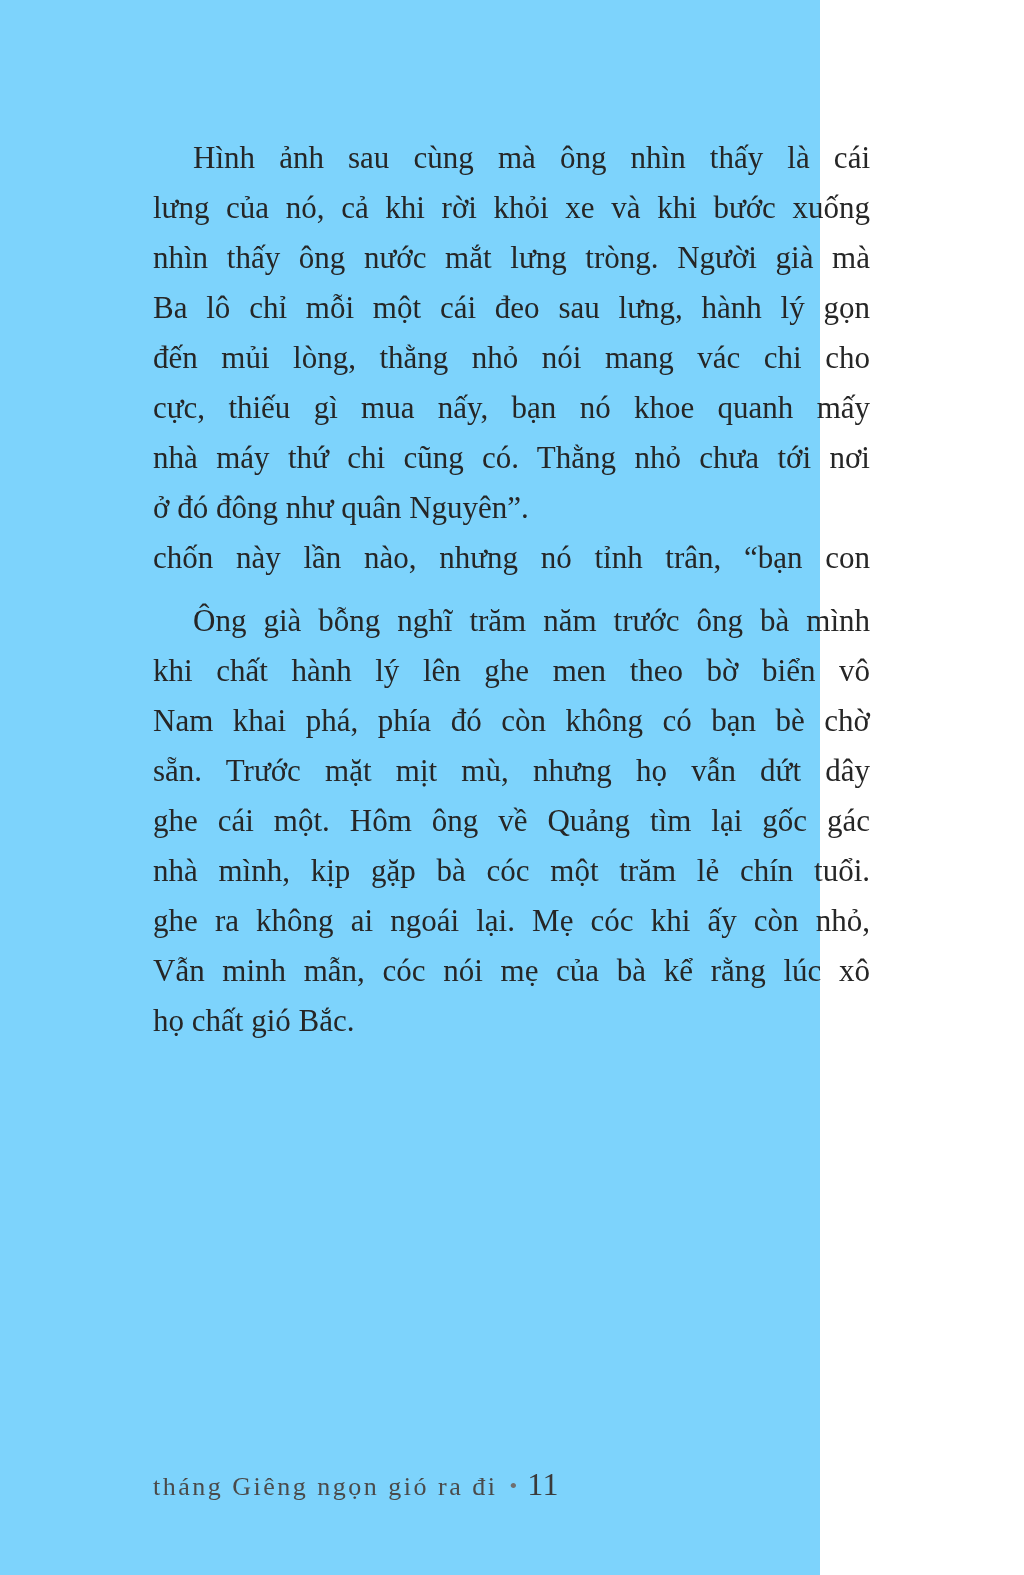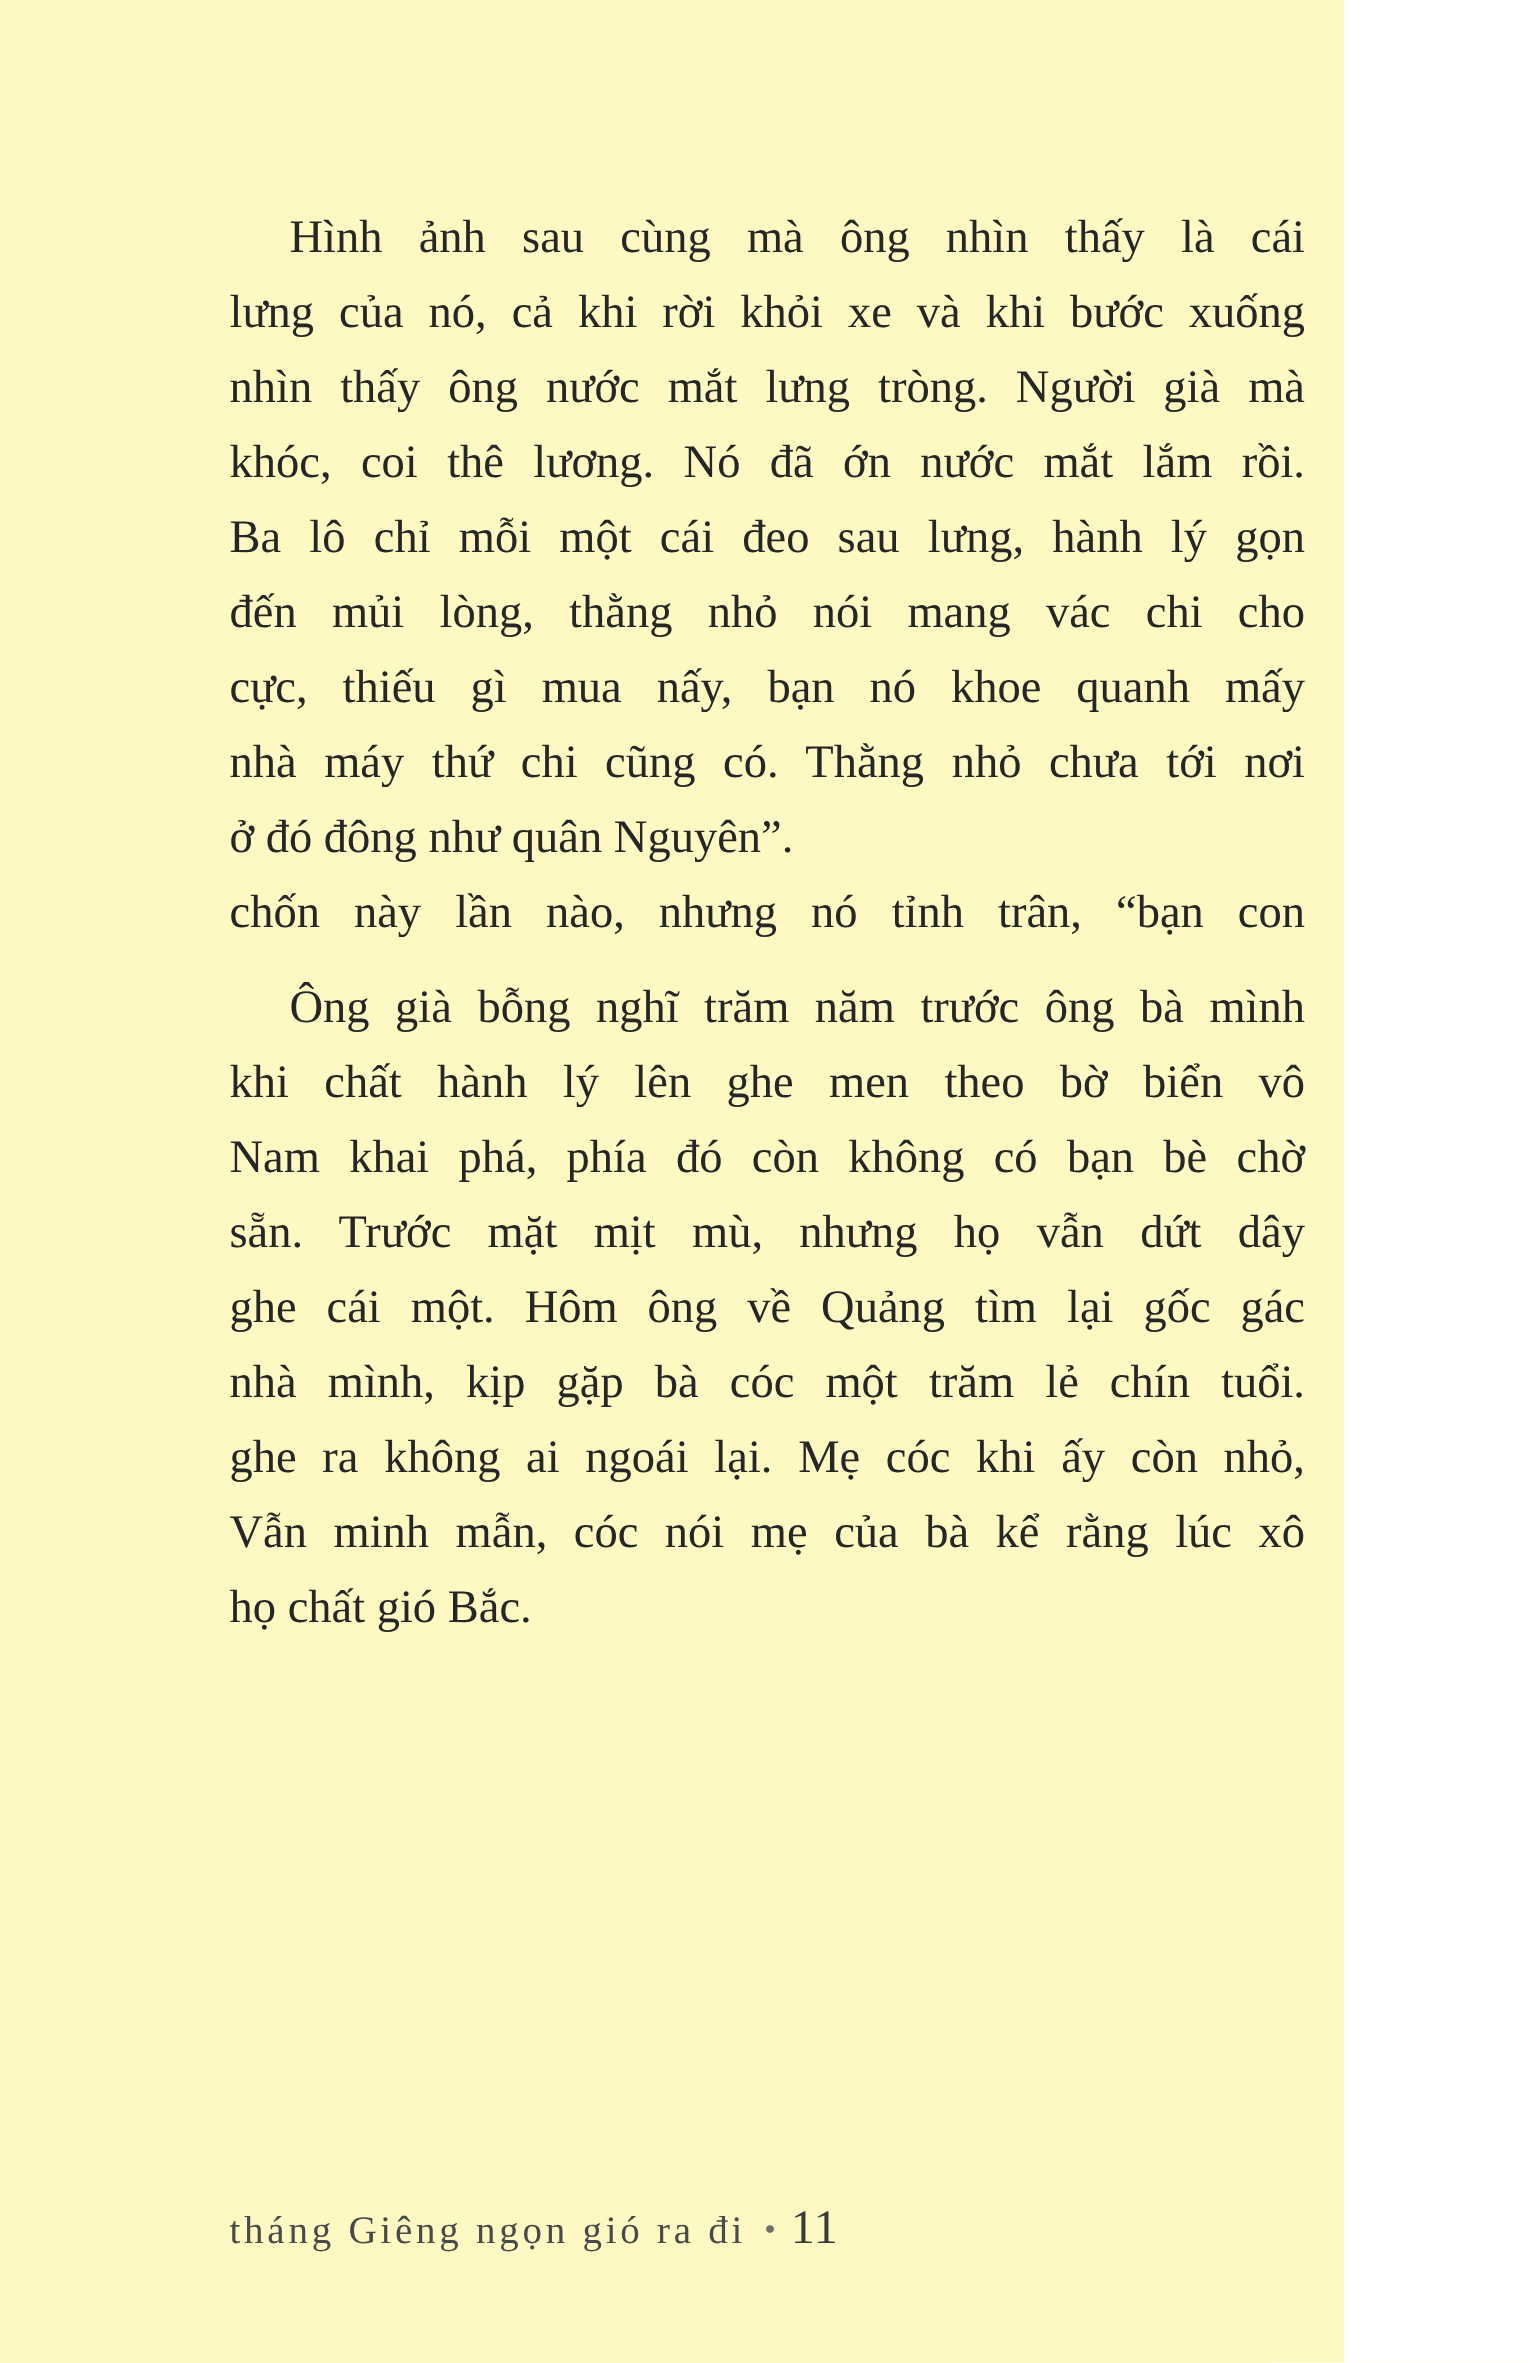--- a/index.html
+++ b/index.html
@@ -10,23 +10,23 @@
   body {
     width: 1024px;
     height: 1575px;
     font-family: "Liberation Serif", "DejaVu Serif", serif;
     position: relative;
     overflow: hidden;
   }
   .book-page {
     position: absolute;
     left: 0; top: 0;
-    width: 896px;
+    width: 820px;
     height: 1575px;
-    background: #fef9c3;
+    background: #7dd3fc;
   }
   .text-block {
     position: absolute;
     left: 153px;
     top: 133px;
     width: 717px;
   }
   .para {
     margin: 0 0 13px 0;
   }
@@ -77,21 +77,20 @@
 </head>
 <body>
 
 <div class="book-page">
 
   <main class="text-block" id="text-block">
       <div class="para">
         <div class="line first">Hình ảnh sau cùng mà ông nhìn thấy là cái</div>
         <div class="line">lưng của nó, cả khi rời khỏi xe và khi bước xuống</div>
         <div class="line">nhìn thấy ông nước mắt lưng tròng. Người già mà</div>
-        <div class="line">khóc, coi thê lương. Nó đã ớn nước mắt lắm rồi.</div>
         <div class="line">Ba lô chỉ mỗi một cái đeo sau lưng, hành lý gọn</div>
         <div class="line">đến mủi lòng, thằng nhỏ nói mang vác chi cho</div>
         <div class="line">cực, thiếu gì mua nấy, bạn nó khoe quanh mấy</div>
         <div class="line">nhà máy thứ chi cũng có. Thằng nhỏ chưa tới nơi</div>
         <div class="line para-end">ở đó đông như quân Nguyên”.</div>
         <div class="line">chốn này lần nào, nhưng nó tỉnh trân, “bạn con</div>
       </div>
       <div class="para">
         <div class="line first">Ông già bỗng nghĩ trăm năm trước ông bà mình</div>
         <div class="line">khi chất hành lý lên ghe men theo bờ biển vô</div>

